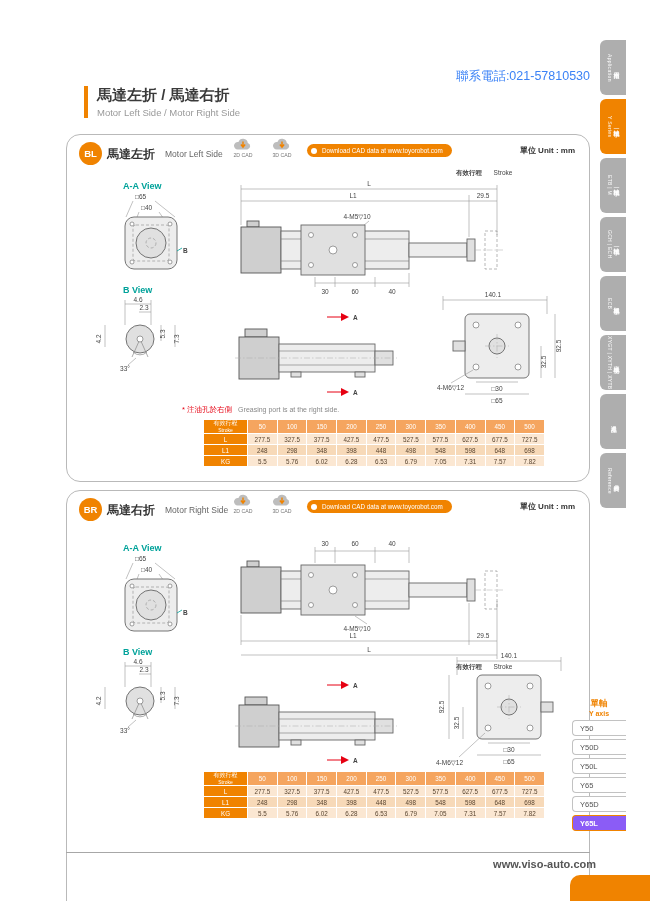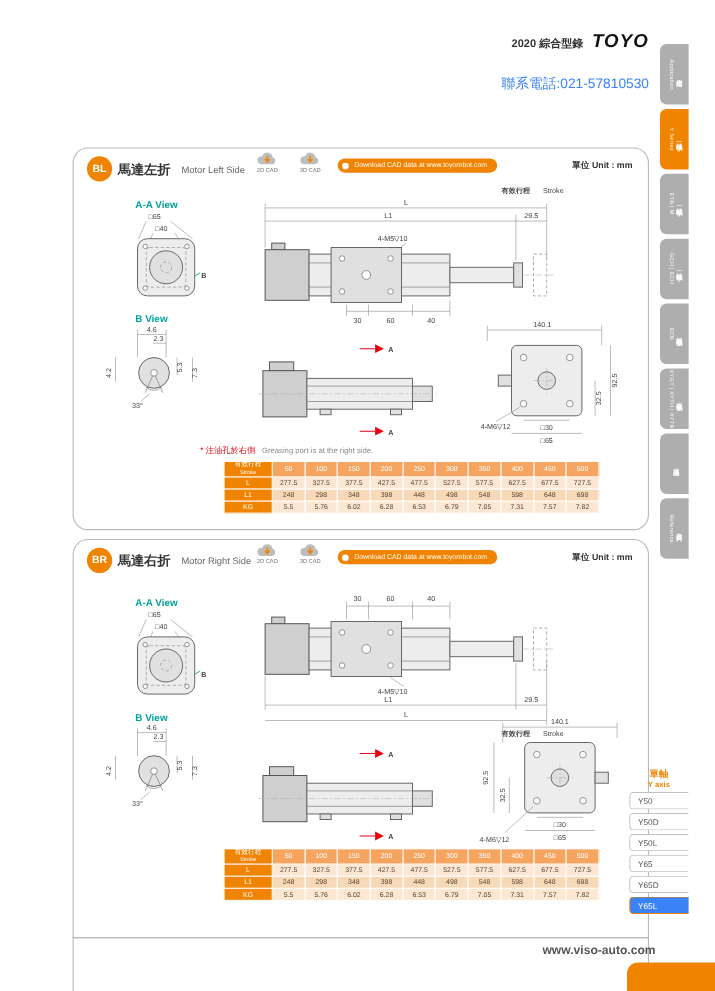--- a/index.html
+++ b/index.html
@@ -28,21 +28,21 @@
   .side-tab .en { font-size:5px; letter-spacing:0.3px; opacity:0.95; }
 
   
   .axis-nav { position:absolute; right:24px; top:698px; width:54px; }
   .axis-head { text-align:center; color:#F08300; font-weight:bold; }
   .axis-head .a-zh { display:block; font-size:8.5px; }
   .axis-head .a-en { display:block; font-size:7px; }
   .axis-item { height:16px; margin-top:3px; background:#fff; border:1px solid #c2c2c2; border-right:none;
                border-radius:4px 0 0 4px; font-size:7.5px; color:#555; display:flex; align-items:center;
                padding-left:7px; cursor:pointer; }
-  .axis-item.active { background:#3b82f6; border-color:#F08300; color:#fff; font-weight:normal; }
+  .axis-item.active { background:#8b5cf6; border-color:#F08300; color:#fff; font-weight:bold; }
 
   
   .panel { position:absolute; left:66px; width:524px; background:#fff; border:1.5px solid #b9b9b9; border-radius:14px; }
   .panel-bl { top:134px; height:348px; }
   .panel-br { top:490px; height:440px; }
   .badge { position:absolute; left:12px; top:7px; width:23px; height:23px; border-radius:50%; background:#F08300;
            color:#fff; font-weight:bold; font-size:9.5px; display:flex; align-items:center; justify-content:center; }
   .p-title-zh { position:absolute; left:40px; top:11px; font-size:12px; font-weight:bold; color:#333; }
   .p-title-en { position:absolute; left:98px; top:14px; font-size:8.5px; color:#666; }
   .cad-group { position:absolute; left:160px; top:3px; display:flex; gap:7px; }
@@ -95,26 +95,26 @@
 
   .footer-line { position:absolute; left:66px; top:852px; width:524px; border-top:1px solid #a7a7a7; }
   .footer-url { position:absolute; right:54px; top:858px; font-size:11px; font-weight:bold; color:#555; }
   .corner-tab { position:absolute; right:0; bottom:0; width:80px; height:26px; background:#F08300; border-radius:10px 0 0 0; }
 </style>
 </head>
 <body>
 
 <div class="page">
 
-  <div class="brand-line">
-    <span class="catalog-edition">2020 綜合型錄</span>
-    <span class="logo">TOYO</span>
+  <div class="phone">聯系電話:021-57810530</div>
+
+  <div class="title-block">
+    <div class="title-zh">馬達左折 / 馬達右折</div>
+    <div class="title-en">Motor Left Side / Motor Right Side</div>
   </div>
-  <div class="phone">聯系電話:021-57810530</div>
-
 
   <nav class="side-tabs">
     <div class="side-tab">
       <span class="vt zh">應用指南</span>
       <span class="vt en">Application</span>
     </div>
     <div class="side-tab active">
       <span class="vt zh">一軸機械手</span>
       <span class="vt en">Y Series</span>
     </div>

